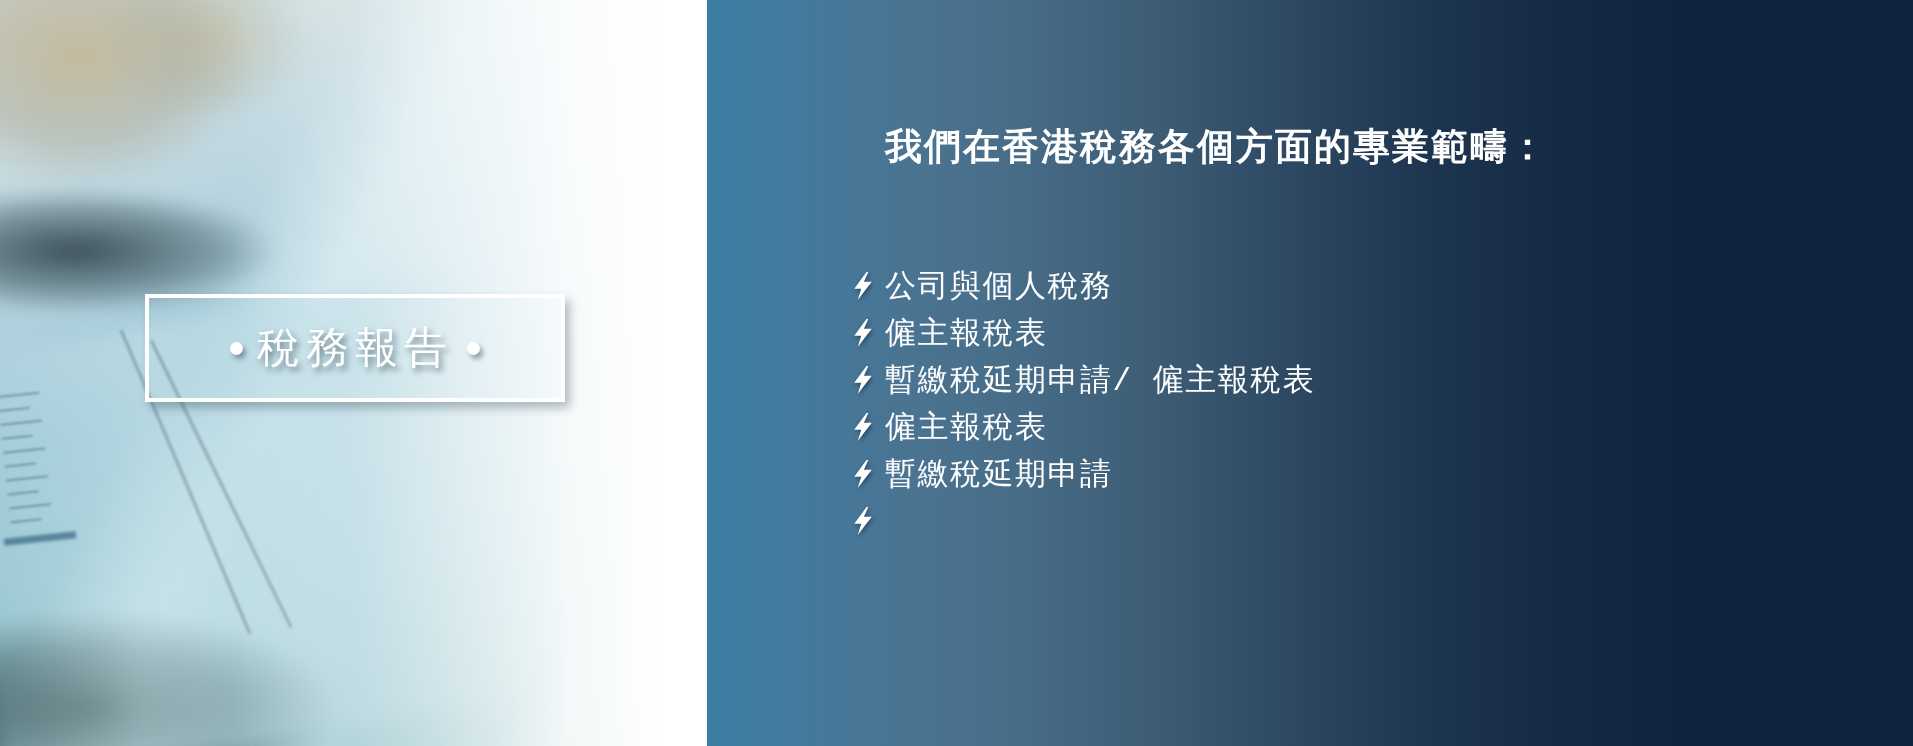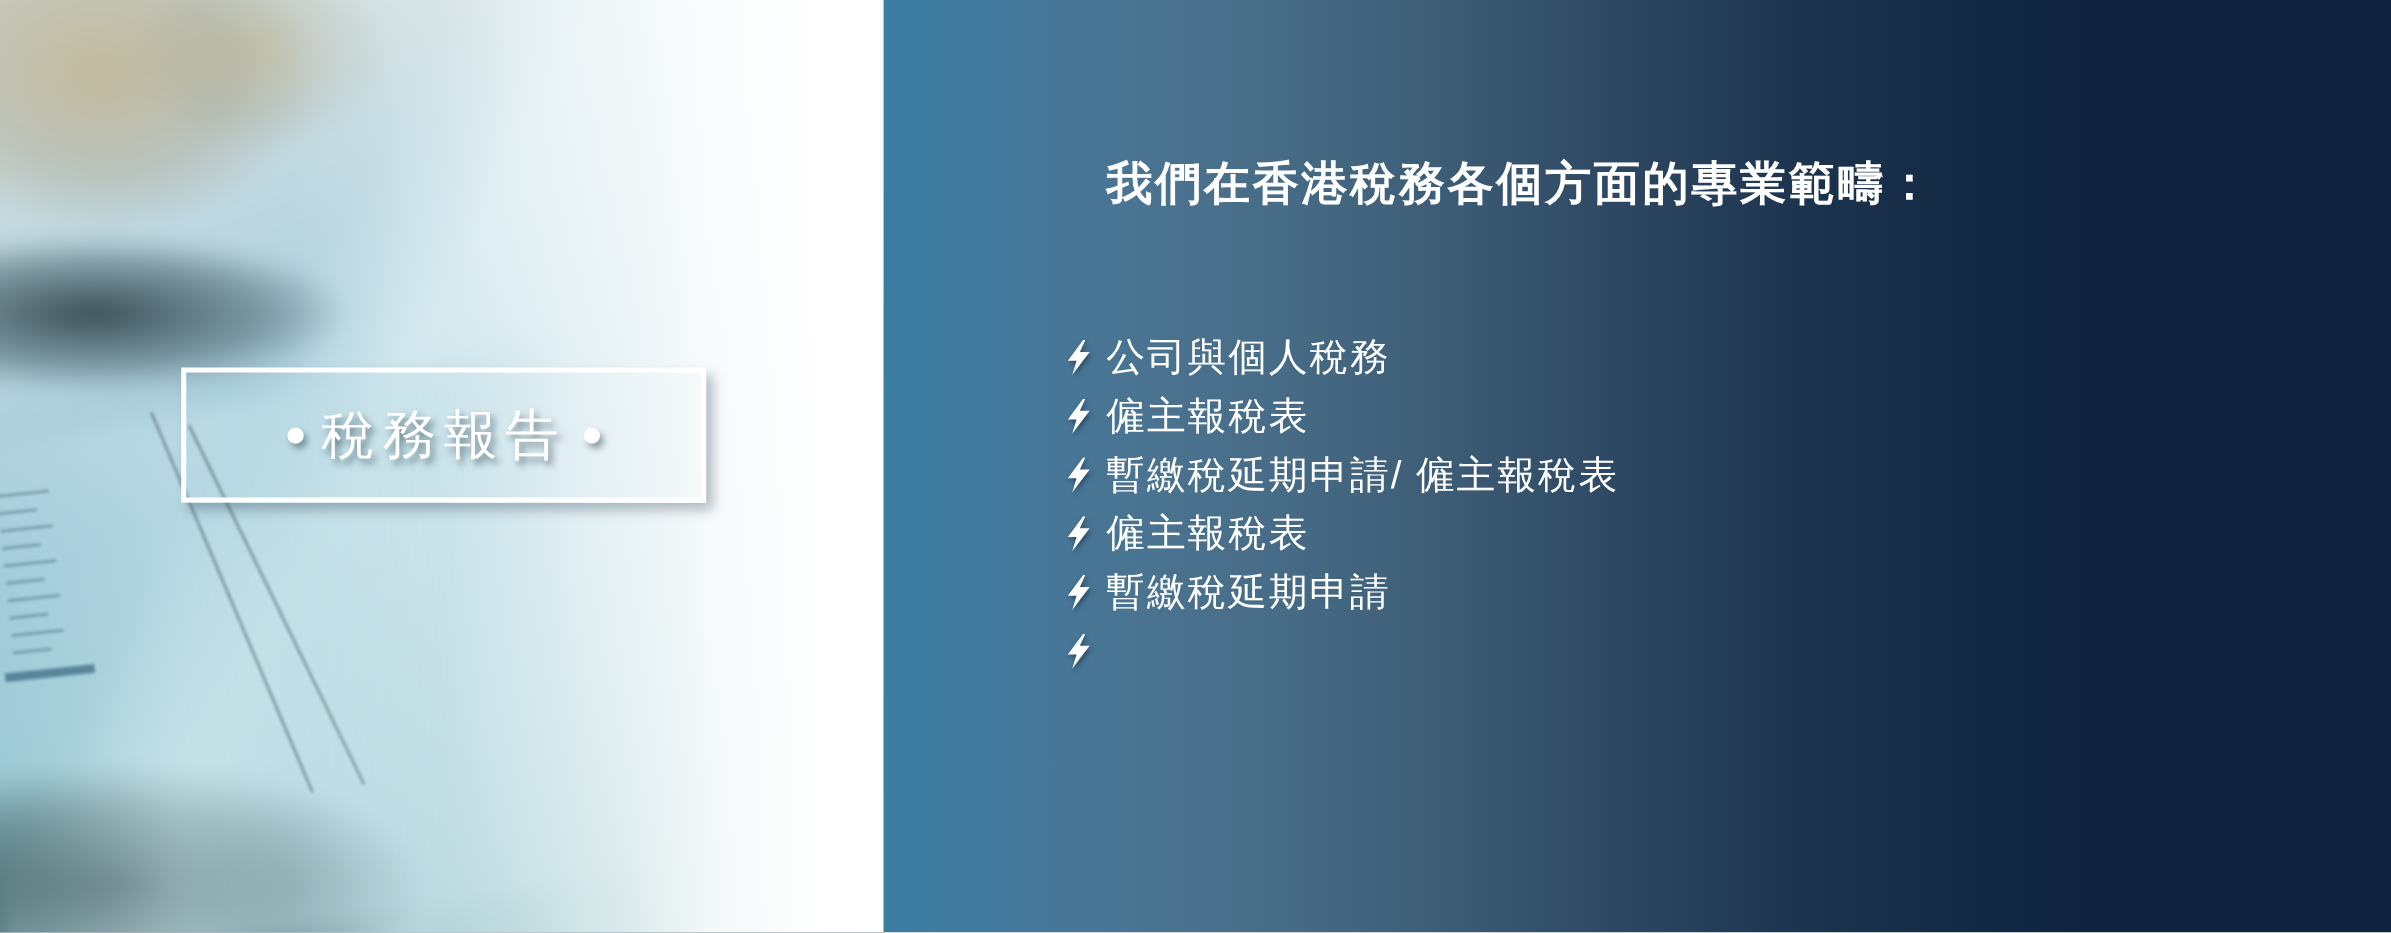--- a/index.html
+++ b/index.html
@@ -20,21 +20,21 @@
     display: flex;
   }
 
   
   .left-panel {
     position: relative;
     width: 707px;
     height: 746px;
     flex: 0 0 707px;
     overflow: hidden;
-    background: #0f172a;
+    background: #a21caf;
   }
 
   
   .photo {
     position: absolute;
     inset: 0;
     background:
       
       radial-gradient(ellipse 300px 120px at 110px 690px, rgba(20,46,48,0.92) 0%, rgba(24,56,58,0.55) 45%, rgba(40,80,80,0) 78%),
       
@@ -187,20 +187,21 @@
     white-space: nowrap;
   }
 
   .bullet-list {
     position: absolute;
     left: 0;
     top: 262px;
     margin: 0;
     padding: 0;
     list-style: none;
+    font-family: Liberation Mono, monospace;
   }
   .bullet-item {
     display: flex;
     align-items: center;
     gap: 11px;
     height: 47px;
   }
   .bolt-icon {
     flex: 0 0 auto;
     width: 22px;

